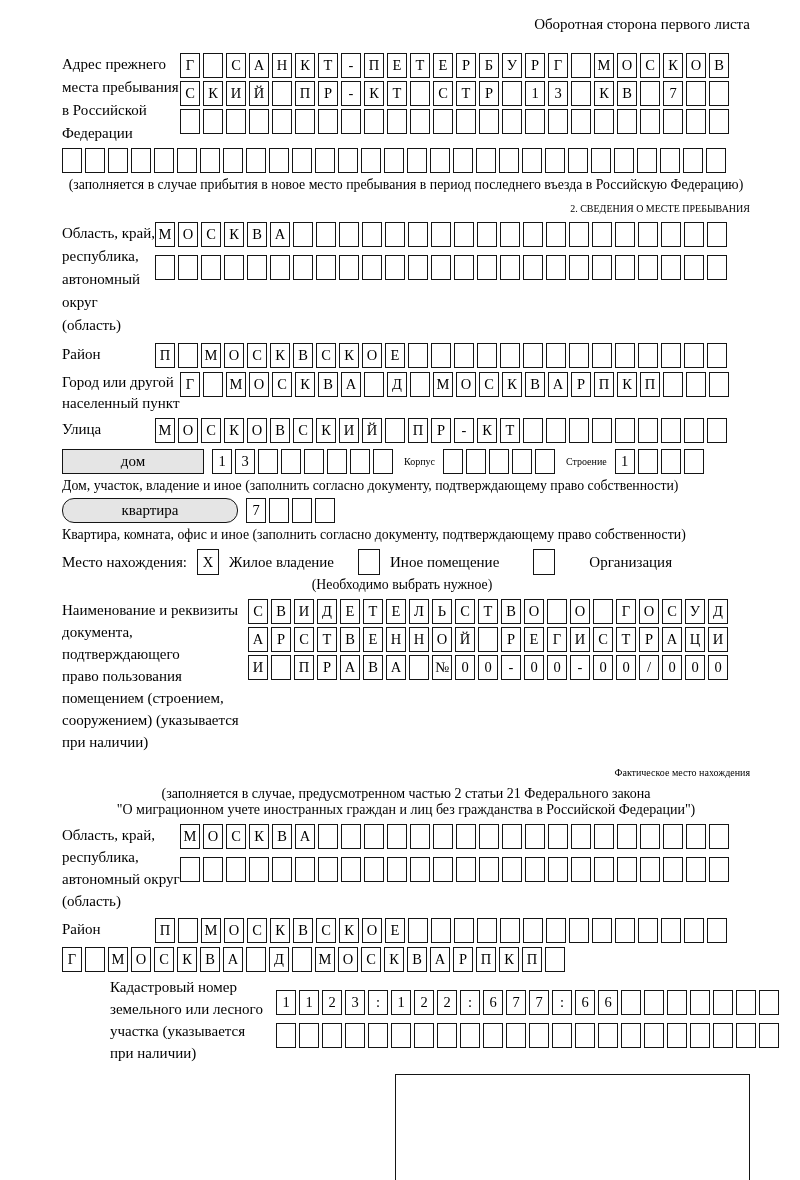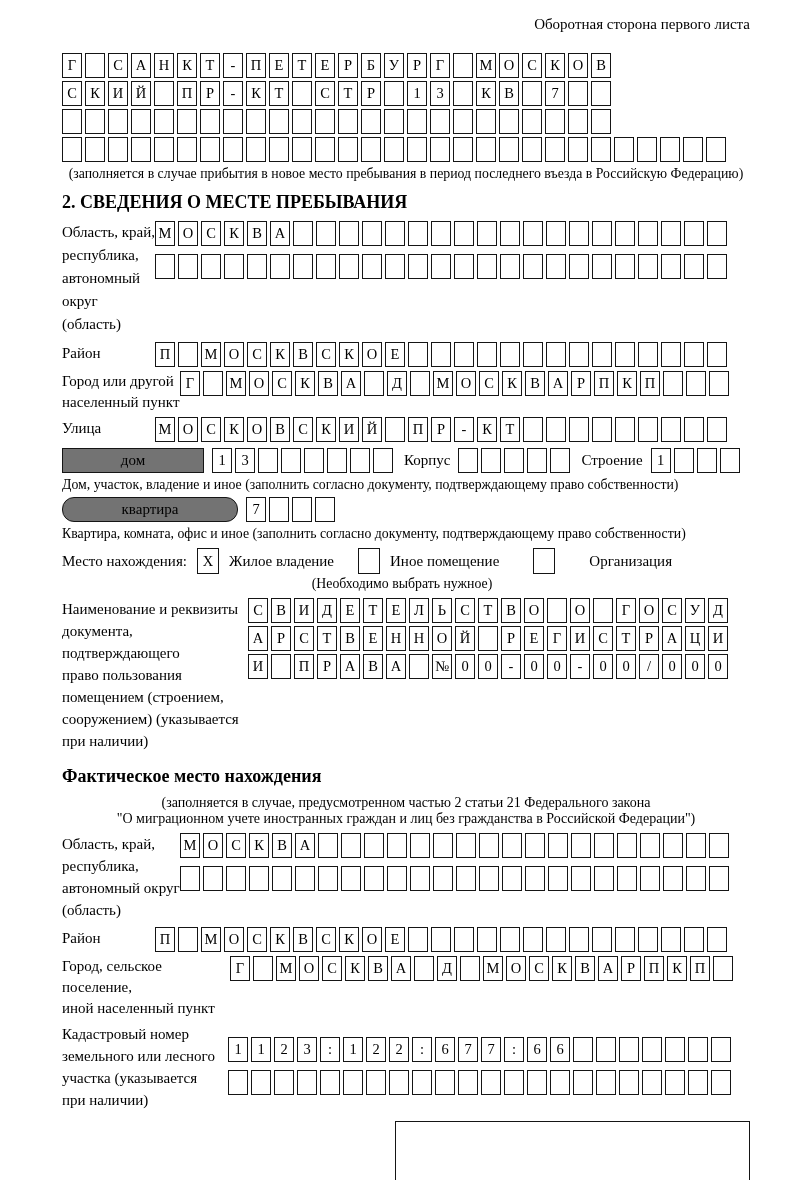--- a/index.html
+++ b/index.html
@@ -4,51 +4,52 @@
 <style>
   html,body{margin:0;padding:0;background:#ffffff;}
   body{width:800px;height:1180px;overflow:hidden;font-family:"Liberation Serif","DejaVu Serif",serif;color:#000;}
   .page{box-sizing:border-box;width:800px;height:1180px;padding:16px 50px 0 62px;position:relative;}
   .hdr-note{text-align:right;font-size:15px;margin-bottom:20px;}
   .frow{display:flex;align-items:flex-start;}
   .lbl{font-size:15px;line-height:23px;flex:0 0 auto;}
   .w118{width:118px;}
   .w93{width:93px;}
   .w168{width:168px;}
-  .w166{width:166px;}
+  .w166{width:166px;margin-left:48px;}
   .w186{width:186px;}
   .cells{display:flex;flex:0 0 auto;}
   .cell{box-sizing:border-box;display:inline-flex;align-items:center;justify-content:center;
         width:20px;height:25px;border:1.6px solid #151515;margin-right:3px;background:#fff;
         font-size:14.5px;line-height:1;flex:0 0 auto;}
   .rowgap{margin-top:3px;}
   .rowgap8{margin-top:8px;}
   .stack{display:flex;flex-direction:column;}
   .note{font-size:13.8px;}
   .note-center{text-align:center;}
-  .sec-title{font-weight:bold;font-size:18px;text-align:left;margin:10px 0 8px 0;}
+  .sec-title{font-weight:normal;font-size:10px;text-align:right;margin:10px 0 8px 0;}
   .fieldbox{box-sizing:border-box;border:1.6px solid #151515;height:25px;display:flex;
-            align-items:center;justify-content:center;font-size:15px;flex:0 0 auto;background:#737373;text-align:right;}
-  .inline-lbl{font-size:15px;line-height:25px;padding:0 8px;flex:0 0 auto;}
+            align-items:center;justify-content:center;font-size:15px;flex:0 0 auto;background:#e5e5e5;text-align:right;}
+  .inline-lbl{font-size:10px;line-height:25px;padding:0 8px;flex:0 0 auto;}
   .stay-row{display:flex;align-items:center;font-size:15px;margin-top:6px;}
   .stay-row .cell{width:22px;height:26px;margin:0 10px 0 10px;}
   .stamp-box{box-sizing:border-box;border:1.8px solid #151515;width:355px;height:174px;
              margin-left:333px;margin-top:10px;background:#fff;}
   .fact-note{font-size:14px;text-align:center;line-height:16px;margin-bottom:6px;}
   .mt6{margin-top:6px;}
   .mt4{margin-top:4px;}
 </style>
 </head>
 <body>
 
 <div class="page">
 
   <div class="hdr-note">Оборотная сторона первого листа</div>
 
   <div class="frow">
+    <div class="lbl w118">Адрес прежнего<br>места пребывания<br>в Российской<br>Федерации</div>
     <div class="stack">
       <div class="cells">
           <span class="cell">Г</span>
           <span class="cell"></span>
           <span class="cell">С</span>
           <span class="cell">А</span>
           <span class="cell">Н</span>
           <span class="cell">К</span>
           <span class="cell">Т</span>
           <span class="cell">-</span>
@@ -523,21 +524,20 @@
         <span class="cell"></span>
         <span class="cell"></span>
         <span class="cell"></span>
         <span class="cell"></span>
         <span class="cell"></span>
         <span class="cell"></span>
       </div>
   </div>
 
   <div class="frow mt4">
-    <div class="lbl w168" style="line-height:21px">Город, сельское поселение,<br>иной населенный пункт</div>
     <div class="cells">
         <span class="cell">Г</span>
         <span class="cell"></span>
         <span class="cell">М</span>
         <span class="cell">О</span>
         <span class="cell">С</span>
         <span class="cell">К</span>
         <span class="cell">В</span>
         <span class="cell">А</span>
         <span class="cell"></span>

